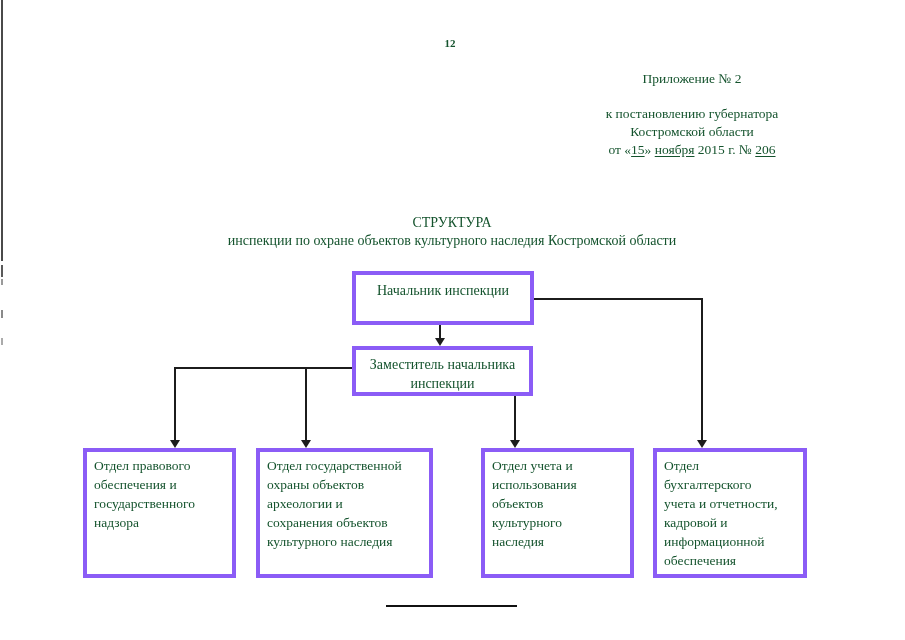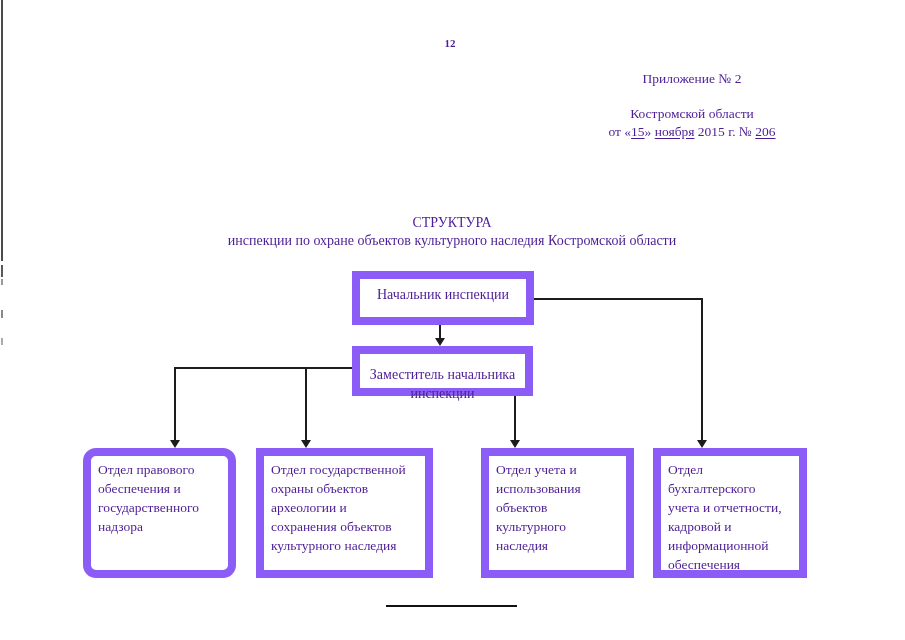--- a/index.html
+++ b/index.html
@@ -3,21 +3,21 @@
 <meta charset="utf-8">
 <style>
   html, body { margin: 0; padding: 0; background: #e8e8e8; }
   .page {
     position: relative;
     width: 905px;
     height: 640px;
     background: #ffffff;
     overflow: hidden;
     font-family: "Liberation Serif", "DejaVu Serif", serif;
-    color: #4c1d95;
+    color: #14532d;
   }
   .abs { position: absolute; }
 
   
   .edge-seg { position: absolute; left: 1px; width: 2px; }
 
   .page-number {
     left: 437px; top: 37px; width: 26px;
     text-align: center;
     font-size: 11px; font-weight: bold;
@@ -34,36 +34,36 @@
   .doc-title {
     left: 152px; top: 214px; width: 600px;
     text-align: center;
     font-size: 14px; line-height: 18px;
   }
 
   
   .node {
     position: absolute;
     box-sizing: border-box;
-    border: 8px solid #8b5cf6;
+    border: 4px solid #8b5cf6;
     background: #ffffff;
     font-size: 13.5px;
     line-height: 19px;
     white-space: pre-line;
   }
   .node-chief {
     left: 352px; top: 271px; width: 182px; height: 54px;
     text-align: center; padding-top: 6px; font-size: 14px;
   }
   .node-deputy {
     left: 352px; top: 346px; width: 181px; height: 50px;
-    text-align: center; padding-top: 11px; font-size: 14px;
+    text-align: center; padding-top: 5px; font-size: 14px;
   }
   .node-dept { top: 448px; height: 130px; padding: 4px 6px 0 7px; }
-  .node-dept1 { left: 83px;  width: 153px; border-radius: 13px; }
+  .node-dept1 { left: 83px;  width: 153px; }
   .node-dept2 { left: 256px; width: 177px; }
   .node-dept3 { left: 481px; width: 153px; }
   .node-dept4 { left: 653px; width: 154px; }
 
   
   .cline { position: absolute; background: #1c1c1c; }
   .arrow-down {
     position: absolute;
     width: 0; height: 0;
     border-left: 5px solid transparent;
@@ -86,20 +86,21 @@
     <div class="edge-seg" style="top:265px; height:12px; background:#5a5a5a;"></div>
     <div class="edge-seg" style="top:279px; height:6px; background:#9a9a9a;"></div>
     <div class="edge-seg" style="top:310px; height:8px; background:#8a8a8a;"></div>
     <div class="edge-seg" style="top:338px; height:7px; background:#ababab;"></div>
   </div>
 
   <div class="abs page-number">12</div>
 
   <div class="abs appendix">
     <div class="gap-after">Приложение № 2</div>
+    <div>к постановлению губернатора</div>
     <div>Костромской области</div>
     <div><span>от «</span><span class="u">15</span><span>» </span><span class="u">ноября</span><span> 2015 г. № </span><span class="u">206</span></div>
   </div>
 
   <div class="abs doc-title">
     <div>СТРУКТУРА</div>
     <div>инспекции по охране объектов культурного наследия Костромской области</div>
   </div>
 
   <div>

